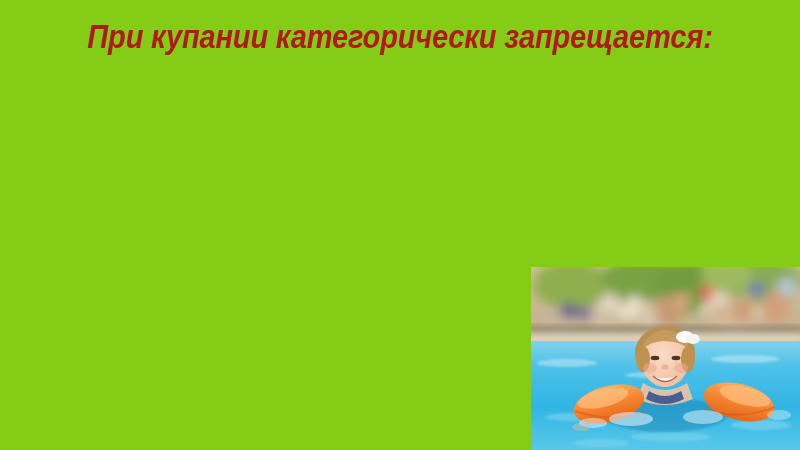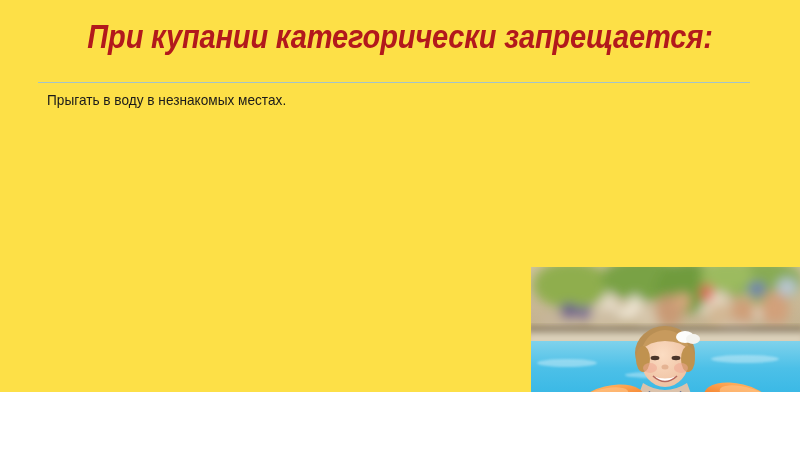--- a/index.html
+++ b/index.html
@@ -7,22 +7,22 @@
     margin: 0;
     padding: 0;
     background: #ffffff;
   }
   body {
     font-family: "Liberation Sans", "DejaVu Sans", sans-serif;
   }
   .slide {
     position: relative;
     width: 800px;
-    height: 392px;
-    background: #fde047;
+    height: 450px;
+    background: #84cc16;
     overflow: hidden;
   }
 
   
   .slide-title {
     position: absolute;
     left: 0;
     top: 17px;
     width: 800px;
     text-align: center;
@@ -85,23 +85,20 @@
   <div class="slide-title">При купании категорически запрещается:</div>
 
   <div class="rules-list">
 
 
 
 
 
 
 
-    <div class="rule-row">
-      <div class="rule-text">Прыгать в воду в незнакомых местах.</div>
-    </div>
 
 
   </div>
 
   <div class="photo">
     <svg viewBox="0 0 269 183" preserveAspectRatio="xMidYMid slice">
       <defs>
         <linearGradient id="bgSky" x1="0" y1="0" x2="0" y2="1">
           <stop offset="0%" stop-color="#cfc39d"></stop>
           <stop offset="45%" stop-color="#c9b896"></stop>

